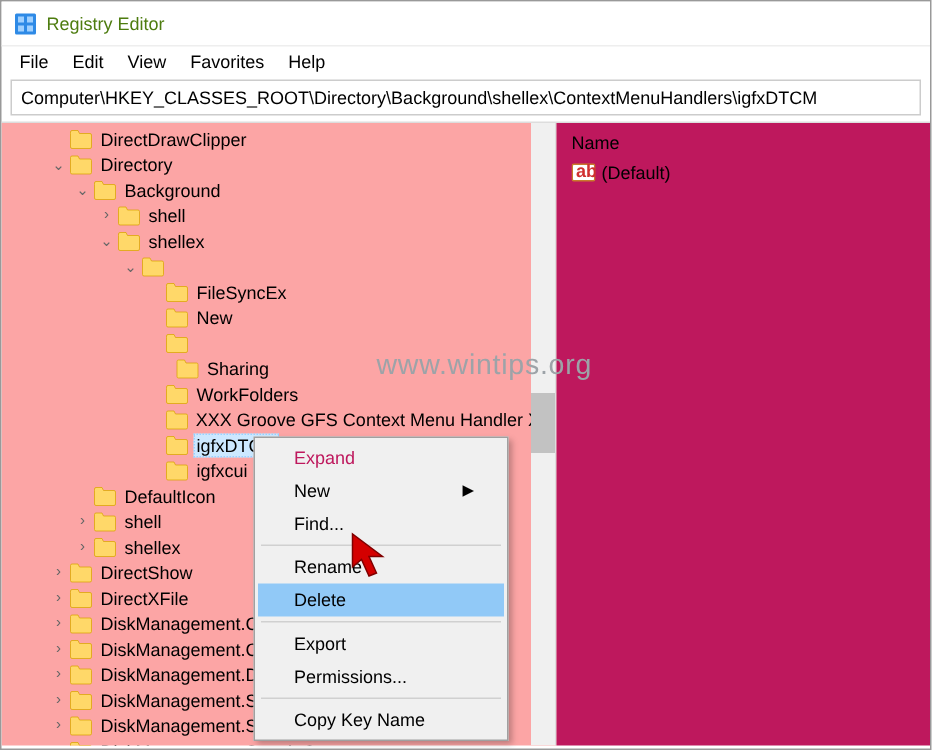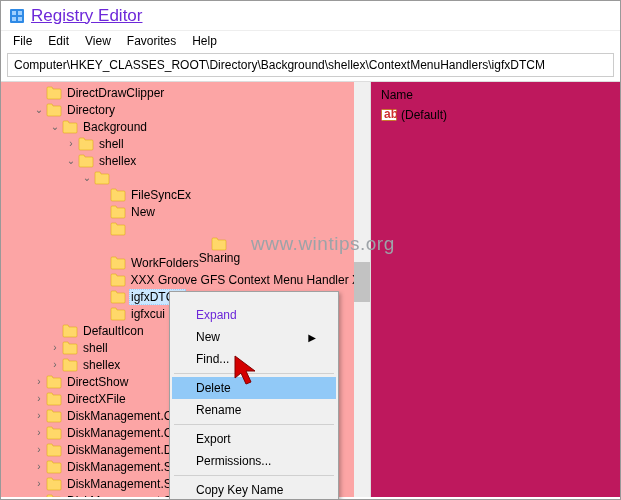--- a/index.html
+++ b/index.html
@@ -1,20 +1,20 @@
 <!DOCTYPE html>
 <html><head>
 <meta charset="utf-8">
 <style>
 * { box-sizing: border-box; margin: 0; padding: 0; font-family: 'Segoe UI', Tahoma, sans-serif; font-size: 12px; }
 body { background: #fff; width: 621px; height: 500px; overflow: hidden; border: 1px solid #999; position: relative; }
 
 .titlebar { height: 30px; background: #fff; display: flex; align-items: center; padding: 0 8px; border-bottom: 1px solid #eee; }
 .titlebar .app-icon { width: 16px; height: 16px; margin-right: 6px; }
-.titlebar .title { font-size: 17px; color: #6d28d9; text-decoration: underline; }
+.titlebar .title { font-size: 12px; color: #4d7c0f; }
 
 .menubar { height: 20px; display: flex; align-items: center; padding: 0 4px; }
 .menubar span { padding: 2px 8px; cursor: default; }
 
 .addressbar { height: 24px; border: 1px solid #ccc; margin: 2px 6px 4px 6px; display: flex; align-items: center; padding: 0 6px; font-size: 12px; color: #000; background: #fff; }
 
 .content { display: flex; height: calc(100% - 82px); border-top: 1px solid #ddd; }
 
 .tree-pane { width: 370px; border-right: 1px solid #ddd; overflow: hidden; background: #fca5a5; position: relative; padding: 2px 0; }
 .value-pane { flex: 1; background: #be185d; padding: 2px 8px; position: relative; }
@@ -28,21 +28,21 @@
 .tree-row .twisty.none { color: transparent; }
 .tree-row .folder-icon { width: 16px; height: 14px; margin: 0 3px 0 1px; flex-shrink: 0; }
 .tree-row .label { padding: 0 2px; }
 .tree-row.selected .label { background: #cce8ff; border: 1px dotted #99d1ff; padding: 0 1px; }
 
 .scrollbar-stub { position: absolute; right: 0; top: 0; width: 16px; height: 100%; background: #f0f0f0; }
 .scrollbar-thumb { position: absolute; right: 0; top: 180px; width: 16px; height: 40px; background: #c2c2c2; }
 
 .context-menu { position: absolute; left: 168px; top: 290px; width: 170px; background: #f0f0f0; border: 1px solid #a0a0a0; box-shadow: 2px 2px 4px rgba(0,0,0,0.25); padding: 2px; z-index: 100; }
 .context-menu .item { padding: 4px 20px 4px 24px; display: flex; justify-content: space-between; align-items: center; }
-.context-menu .item.disabled { color: #6d28d9; margin-top: 10px; }
+.context-menu .item.disabled { color: #be185d; }
 .context-menu .item.highlight { background: #91c9f7; }
 .context-menu .sep { height: 1px; background: #d0d0d0; margin: 3px 2px; }
 .context-menu .arrow { font-size: 10px; color: #000; }
 
 .cursor { position: absolute; left: 232px; top: 353px; z-index: 200; pointer-events: none; }
 
 .watermark { position: absolute; left: 250px; top: 232px; color: #9da3a8; font-size: 19px; letter-spacing: 0.5px; z-index: 50; pointer-events: none; font-family: Arial, sans-serif; }
 
 svg.folder { fill: #ffd869; stroke: #d9a400; stroke-width: 0.5; }
 </style>
@@ -130,21 +130,21 @@
           <path d="M1 3 L1 12 Q1 13 2 13 L14 13 Q15 13 15 12 L15 4 Q15 3 14 3 L7 3 L6 1 L2 1 Q1 1 1 2 Z"></path>
         </svg>
         <span class="label">New</span>
       </div>
       <div class="tree-row" style="padding-left: 96px;">
         <span class="twisty none"> </span>
         <svg class="folder-icon folder" viewBox="0 0 16 14">
           <path d="M1 3 L1 12 Q1 13 2 13 L14 13 Q15 13 15 12 L15 4 Q15 3 14 3 L7 3 L6 1 L2 1 Q1 1 1 2 Z"></path>
         </svg>
       </div>
-      <div class="tree-row" style="padding-left: 68px; flex-direction: column;">
+      <div class="tree-row" style="padding-left: 103px;">
         <span class="twisty none"> </span>
         <svg class="folder-icon folder" viewBox="0 0 16 14">
           <path d="M1 3 L1 12 Q1 13 2 13 L14 13 Q15 13 15 12 L15 4 Q15 3 14 3 L7 3 L6 1 L2 1 Q1 1 1 2 Z"></path>
         </svg>
         <span class="label">Sharing</span>
       </div>
       <div class="tree-row" style="padding-left: 96px;">
         <span class="twisty none"> </span>
         <svg class="folder-icon folder" viewBox="0 0 16 14">
           <path d="M1 3 L1 12 Q1 13 2 13 L14 13 Q15 13 15 12 L15 4 Q15 3 14 3 L7 3 L6 1 L2 1 Q1 1 1 2 Z"></path>
@@ -268,25 +268,25 @@
       <span>Expand</span>
     </div>
     <div class="item">
       <span>New</span>
       <span class="arrow">▶</span>
     </div>
     <div class="item">
       <span>Find...</span>
     </div>
     <div class="sep"></div>
+    <div class="item">
+      <span>Rename</span>
+    </div>
     <div class="item highlight">
       <span>Delete</span>
-    </div>
-    <div class="item">
-      <span>Rename</span>
     </div>
     <div class="sep"></div>
     <div class="item">
       <span>Export</span>
     </div>
     <div class="item">
       <span>Permissions...</span>
     </div>
     <div class="sep"></div>
     <div class="item">

